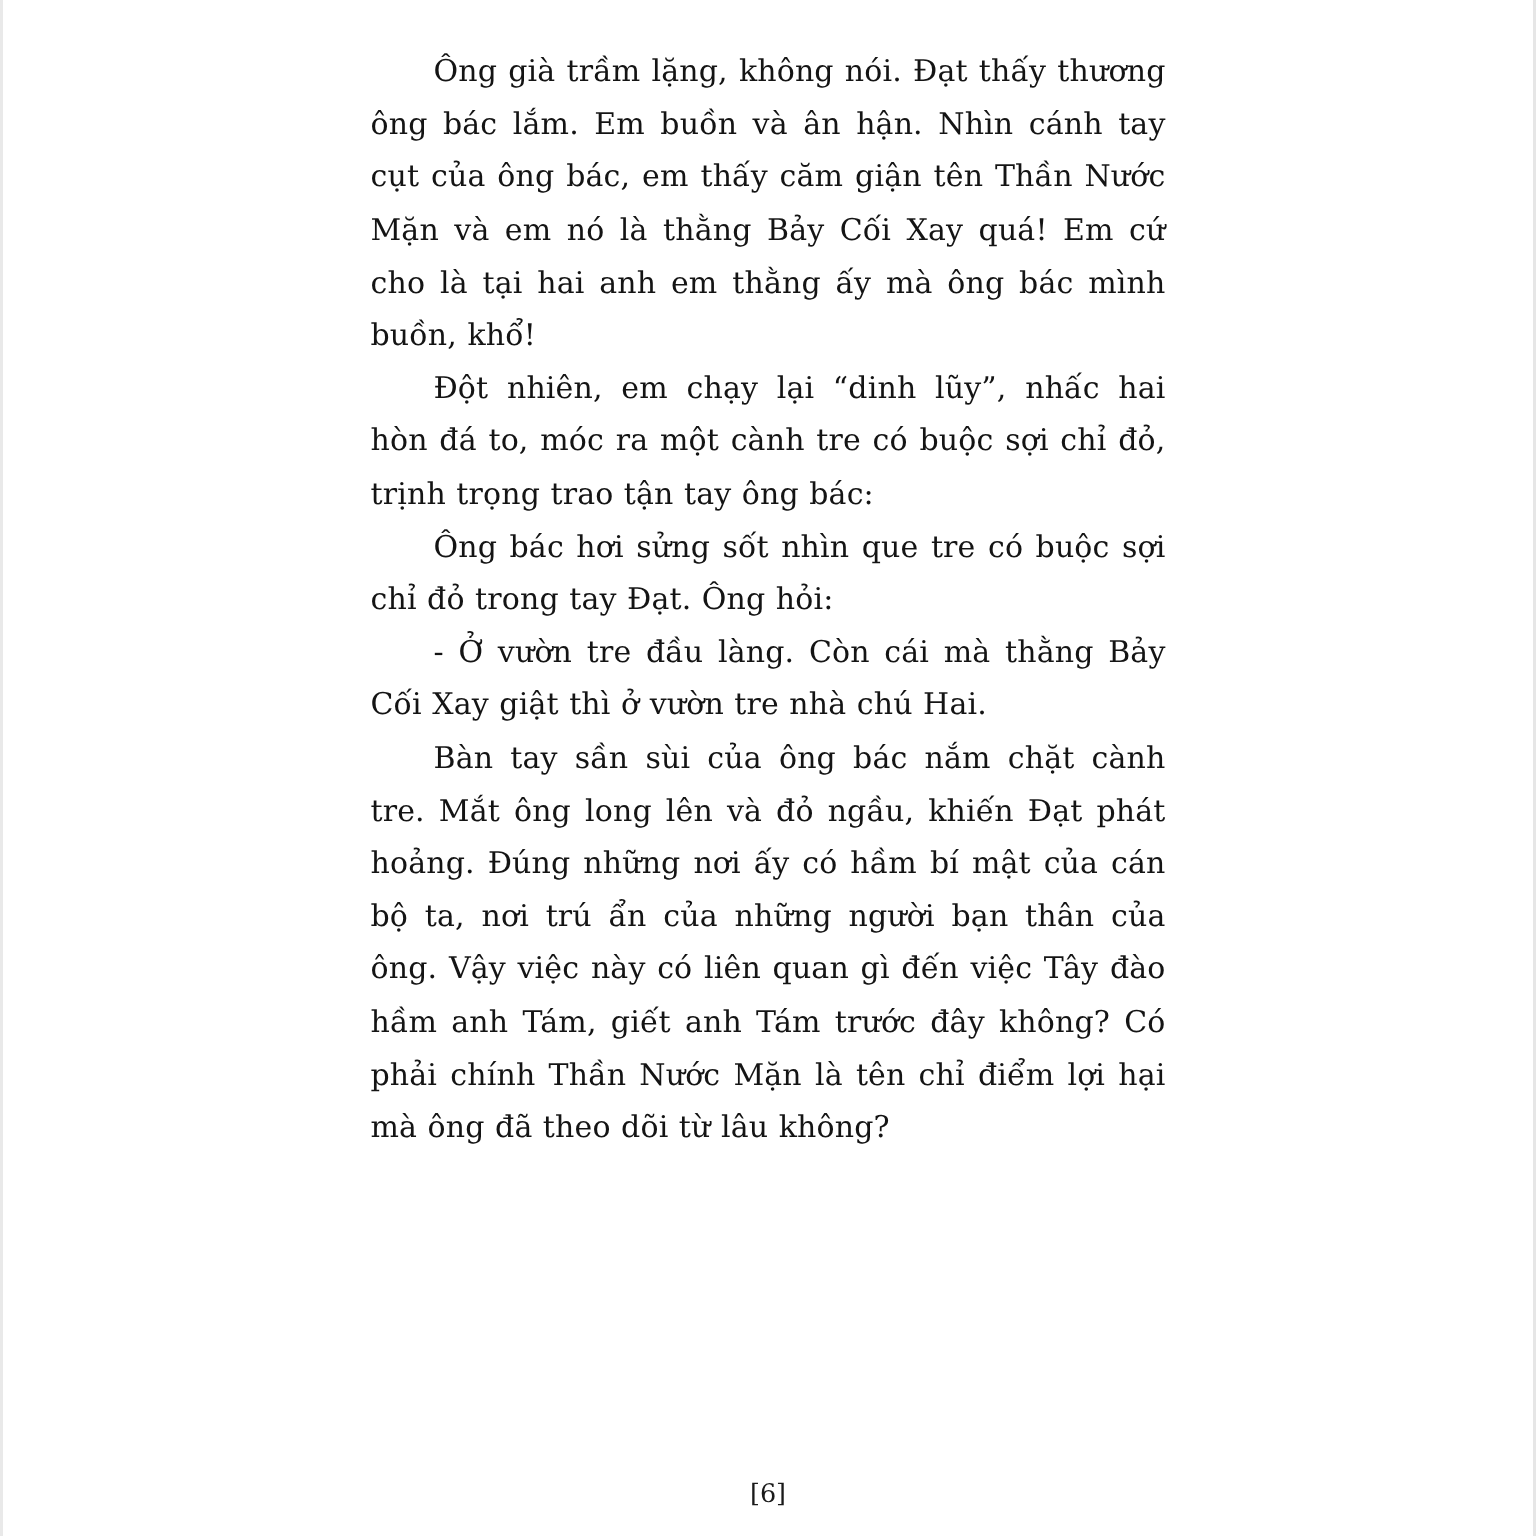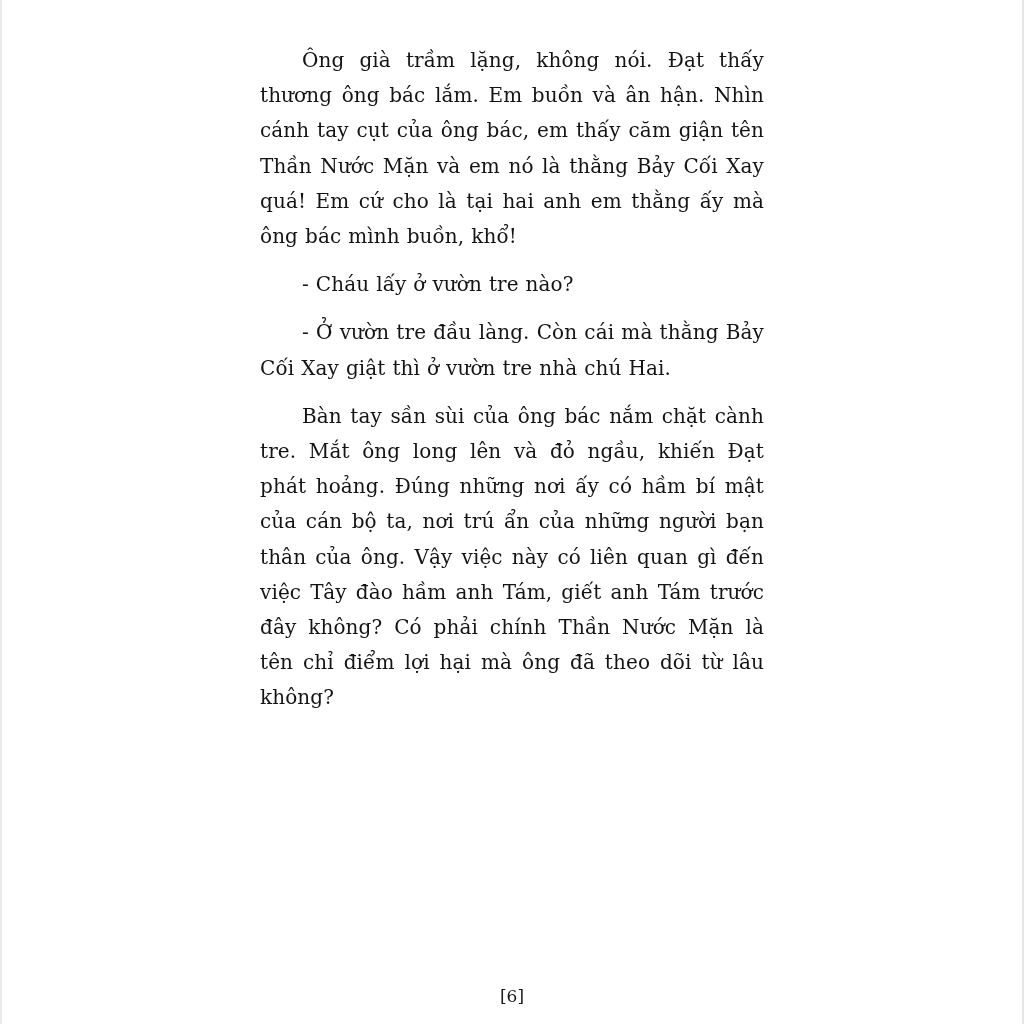--- a/index.html
+++ b/index.html
@@ -24,21 +24,21 @@
     background: #ffffff;
     border-left: 2px solid #e9e9e9;
     border-right: 2px solid #e6e6e6;
   }
   .text-block {
     margin: 0 auto;
     padding-top: 30px;
     width: 530px;
   }
   .text-block p {
-    margin: 13px;
+    margin: 0;
     font-size: 20px;
     line-height: 35.2px;
     text-align: justify;
     text-indent: 42px;
     letter-spacing: 0.1px;
     word-spacing: 0.5px;
   }
   .page-number {
     position: absolute;
     left: 0;
@@ -48,18 +48,19 @@
     font-size: 17px;
     color: #1a1a1a;
   }
 </style>
 </head>
 <body>
 
 <div class="page">
   <div class="text-block">
     <p>Ông già trầm lặng, không nói. Đạt thấy thương ông bác lắm. Em buồn và ân hận. Nhìn cánh tay cụt của ông bác, em thấy căm giận tên Thần Nước Mặn và em nó là thằng Bảy Cối Xay quá! Em cứ cho là tại hai anh em thằng ấy mà ông bác mình buồn, khổ!</p>
-    <p>- Cháu lấy ở vườn tre nào?</p>
+    <p>Đột nhiên, em chạy lại “dinh lũy”, nhấc hai hòn đá to, móc ra một cành tre có buộc sợi chỉ đỏ, trịnh trọng trao tận tay ông bác:</p>
+    <p>Ông bác hơi sửng sốt nhìn que tre có buộc sợi chỉ đỏ trong tay Đạt. Ông hỏi:</p>
     <p>- Ở vườn tre đầu làng. Còn cái mà thằng Bảy Cối Xay giật thì ở vườn tre nhà chú Hai.</p>
     <p>Bàn tay sần sùi của ông bác nắm chặt cành tre. Mắt ông long lên và đỏ ngầu, khiến Đạt phát hoảng. Đúng những nơi ấy có hầm bí mật của cán bộ ta, nơi trú ẩn của những người bạn thân của ông. Vậy việc này có liên quan gì đến việc Tây đào hầm anh Tám, giết anh Tám trước đây không? Có phải chính Thần Nước Mặn là tên chỉ điểm lợi hại mà ông đã theo dõi từ lâu không?</p>
   </div>
   <div class="page-number">[6]</div>
 </div>
 
 </body></html>

